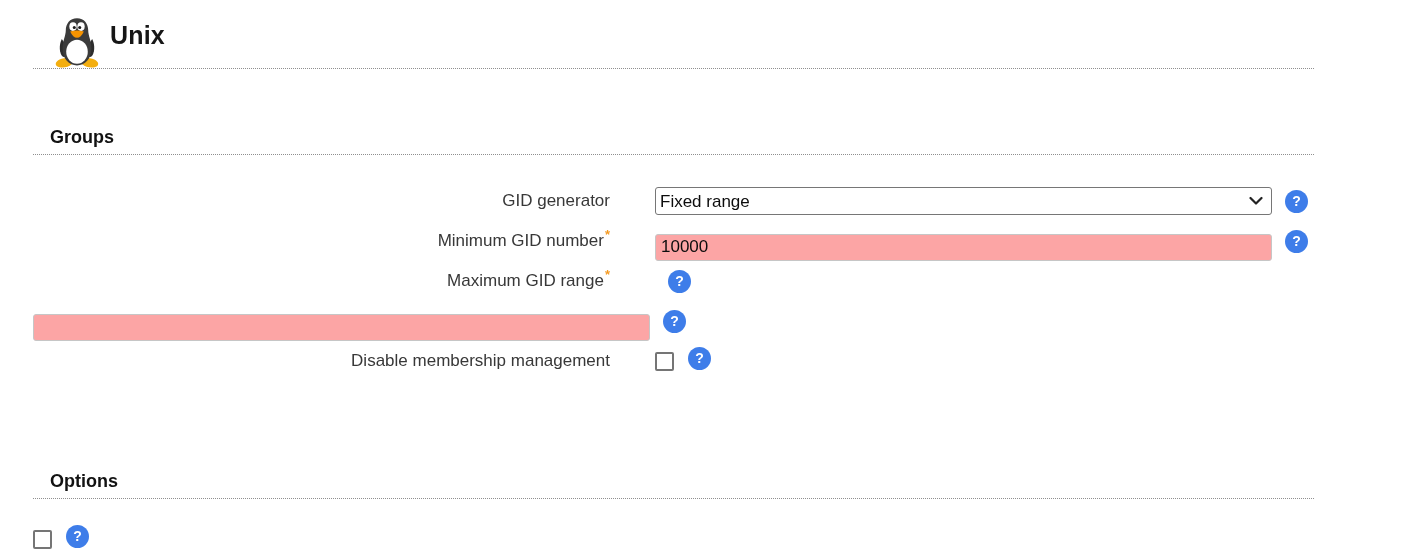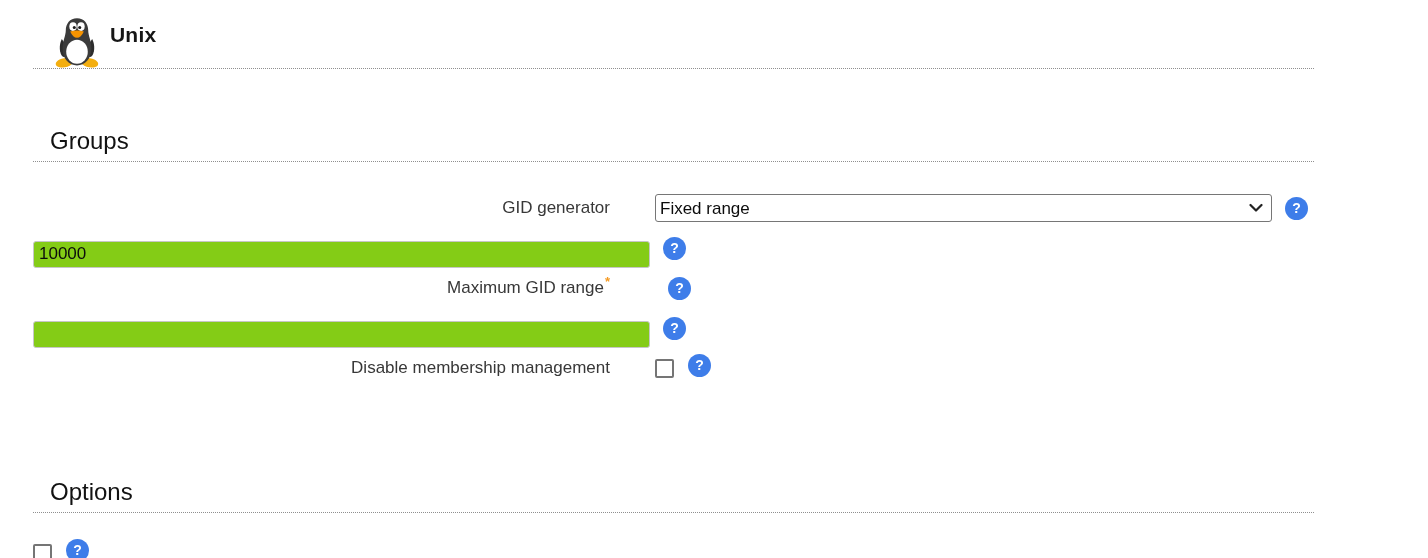--- a/index.html
+++ b/index.html
@@ -15,27 +15,27 @@
 
   
   .app-header {
     display: flex; align-items: center; gap: 9px;
     padding: 12px 0 0 20px;
     border-bottom: 1px dotted #8f8f8f;
     height: 69px;
   }
   .tux { width: 48px; height: 56px; display: inline-block; margin-bottom: -6px; }
   .app-title {
-    font-size: 21px; font-weight: bold; color: #161616;
+    font-size: 25px; font-weight: bold; color: #161616;
     margin: 0 0 10px 0; letter-spacing: .2px;
   }
 
   
   .section-title {
-    font-size: 24px; font-weight: normal; color: #121212;
+    font-size: 18px; font-weight: bold; color: #121212;
     margin: 58px 0 0 0;
     padding: 0 0 6px 17px;
     border-bottom: 1px dotted #8f8f8f;
   }
   .section-title.options { margin-top: 90px; }
 
   
   .rows { padding-top: 26px; }
   .rows.options-rows { padding-top: 20px; }
   .form-row { display: flex; align-items: center; height: 40px; }
@@ -66,21 +66,21 @@
   .chevron {
     position: absolute; right: 9px; top: 50%; transform: translateY(-50%);
     pointer-events: none; display: flex;
   }
 
   input[type="text"] {
     width: 100%; height: 27px;
     font-family: "Liberation Sans", sans-serif; font-size: 17px; color: #0c0c0c;
     padding: 0 5px;
     border: 1px solid #c6c6c6; border-radius: 3px;
-    background: #84cc16;
+    background: #fca5a5;
     margin-top: 12px;
   }
 
   input[type="checkbox"] {
     -webkit-appearance: none; appearance: none;
     width: 19px; height: 19px; margin: 0;
     border: 2px solid #757575; border-radius: 2px;
     background: #ffffff; cursor: pointer;
   }
 
@@ -146,20 +146,23 @@
                 </svg>
             </span>
           </span>
         </div>
         <div class="help-cell">
           <button class="help">?</button>
         </div>
       </div>
 
       <div class="form-row">
+        <div class="row-label">
+          <span>Minimum GID number</span><sup class="req">*</sup>
+        </div>
         <div class="field-cell">
           <input type="text" value="10000" style="">
         </div>
         <div class="help-cell">
           <button class="help">?</button>
         </div>
       </div>
 
       <div class="form-row">
         <div class="row-label">

